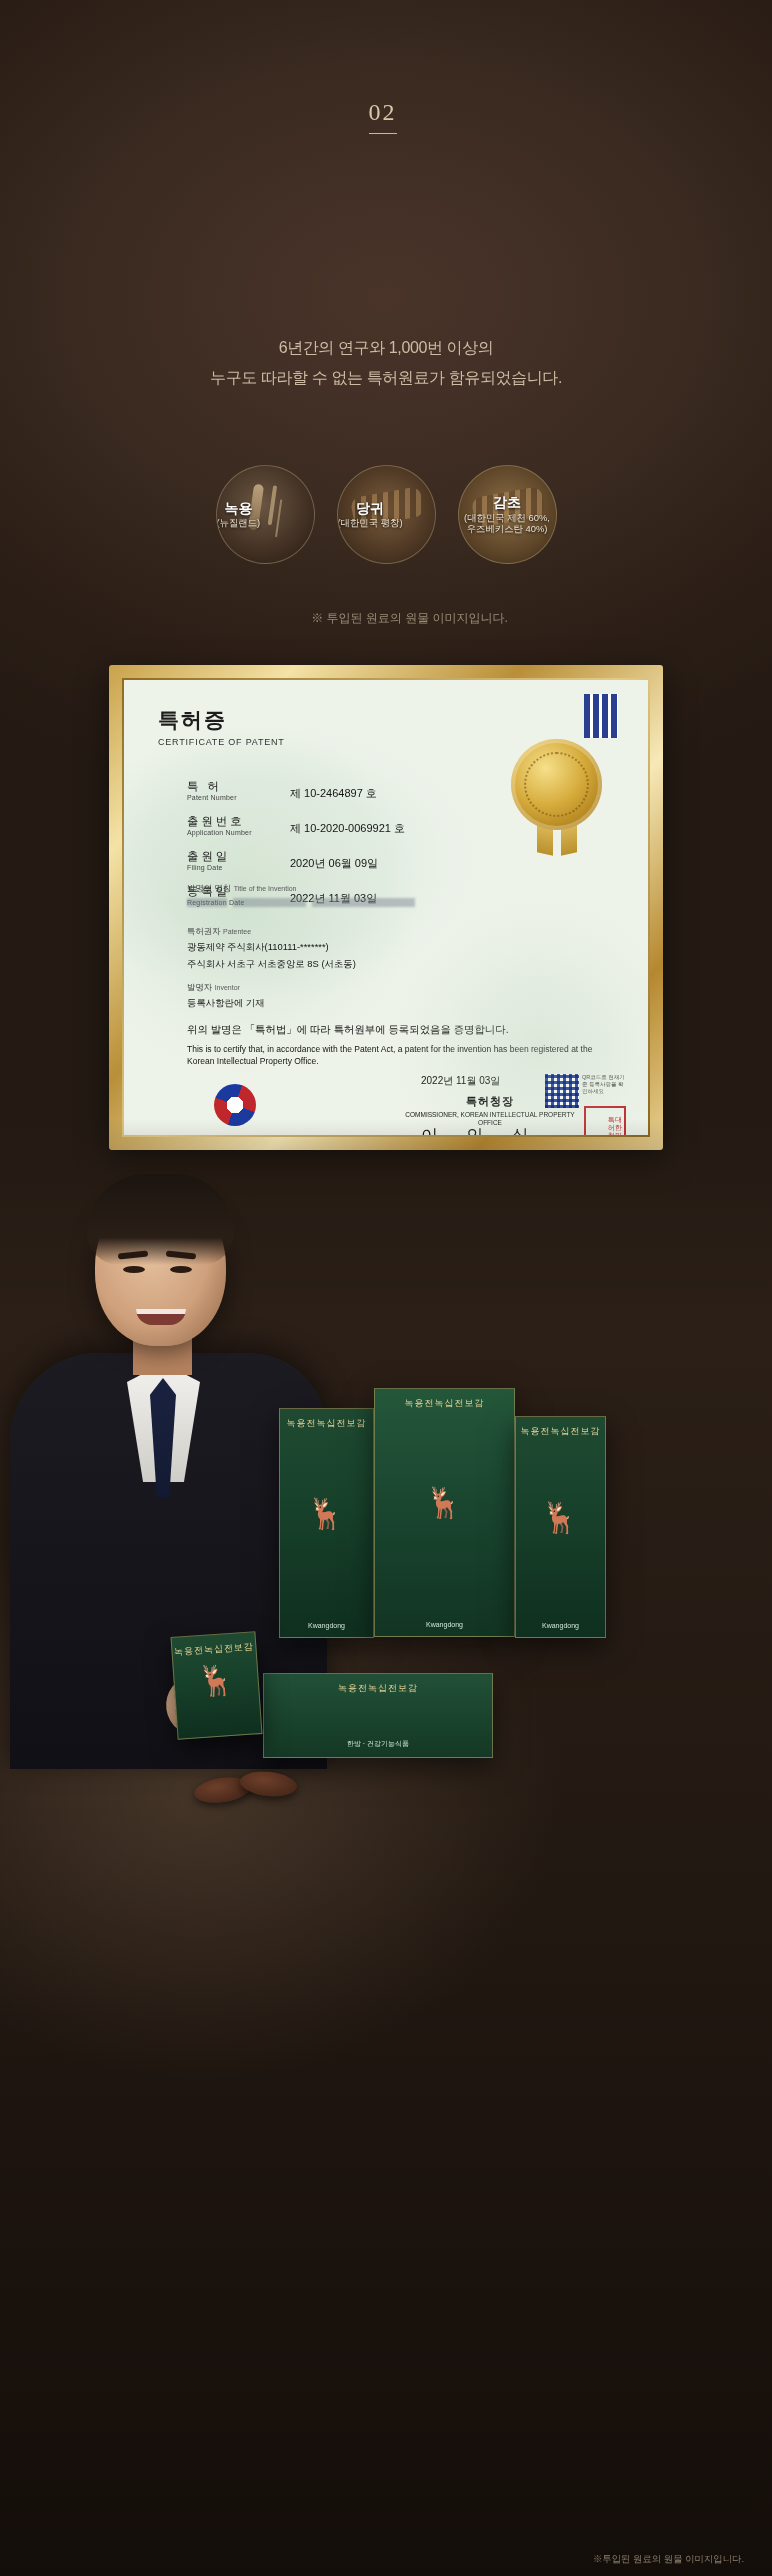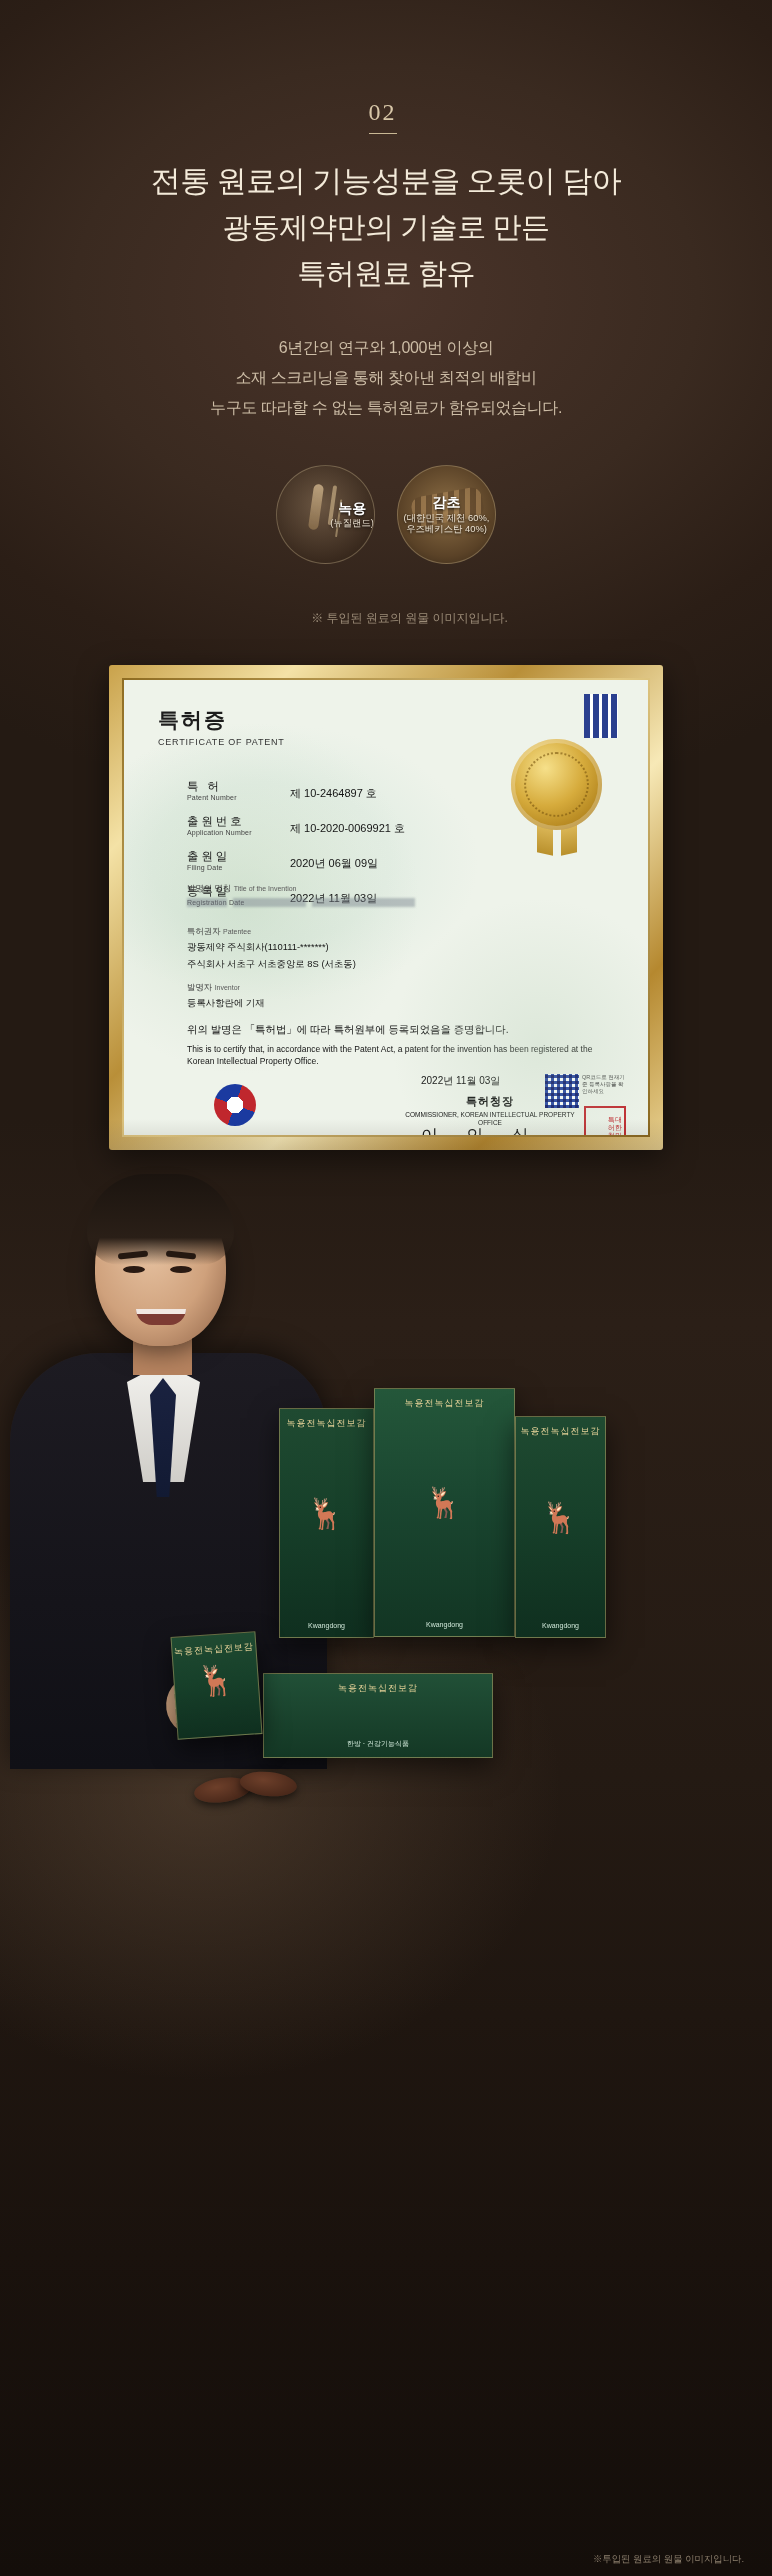--- a/index.html
+++ b/index.html
@@ -69,21 +69,21 @@
     gap: 22px;
   }
   .ingredient {
     position: relative;
     width: 99px; height: 99px;
     border-radius: 50%;
     overflow: hidden;
     border: 1px solid rgba(210,190,150,0.35);
     display: flex;
     align-items: center;
-    justify-content: flex-end;
+    justify-content: flex-start;
     text-align: center;
   }
   .ing-0 { background: radial-gradient(circle at 45% 40%, #6b5642 0%, #3a2a1e 70%, #241a12 100%); }
   .ing-1 { background: radial-gradient(circle at 50% 45%, #7a5c3c 0%, #4a3522 65%, #2a1d12 100%); }
   .ing-2 { background: radial-gradient(circle at 50% 45%, #8d6f46 0%, #5a4227 65%, #2e2113 100%); }
   .ing-art {
     position: absolute; inset: 0;
     opacity: 0.85;
   }
   .ing-art.a0::before {
@@ -417,38 +417,39 @@
 </style>
 </head>
 <body>
 
 <div class="page">
 
   <div class="sec-num">
     <u>02</u>
   </div>
 
-  <div class="headline">
-    <div class="l1">전통 원료의 기능성분을 오롯이 담아</div>
-    <div class="l2">광동제약만의 기술로 만든</div>
-    <div class="l3">특허원료 함유</div>
-  </div>
 
   <div class="subcopy">
     <div>6년간의 연구와 1,000번 이상의</div>
-    <div>소재 스크리닝을 통해 찾아낸 최적의 배합비</div>
     <div>누구도 따라할 수 없는 특허원료가 함유되었습니다.</div>
   </div>
 
   <div class="ingredients">
     <div class="ingredient ing-0">
       <span class="ing-art a0"></span>
       <span class="ing-label">
         <span class="ing-name">녹용</span>
         <span class="ing-sub">(뉴질랜드)</span>
+      </span>
+    </div>
+    <div class="ingredient ing-1">
+      <span class="ing-art a1"></span>
+      <span class="ing-label">
+        <span class="ing-name">당귀</span>
+        <span class="ing-sub">(대한민국 평창)</span>
       </span>
     </div>
     <div class="ingredient ing-2">
       <span class="ing-art a2"></span>
       <span class="ing-label">
         <span class="ing-name">감초</span>
         <span class="ing-sub">(대한민국 제천 60%,
 우즈베키스탄 40%)</span>
       </span>
     </div>

